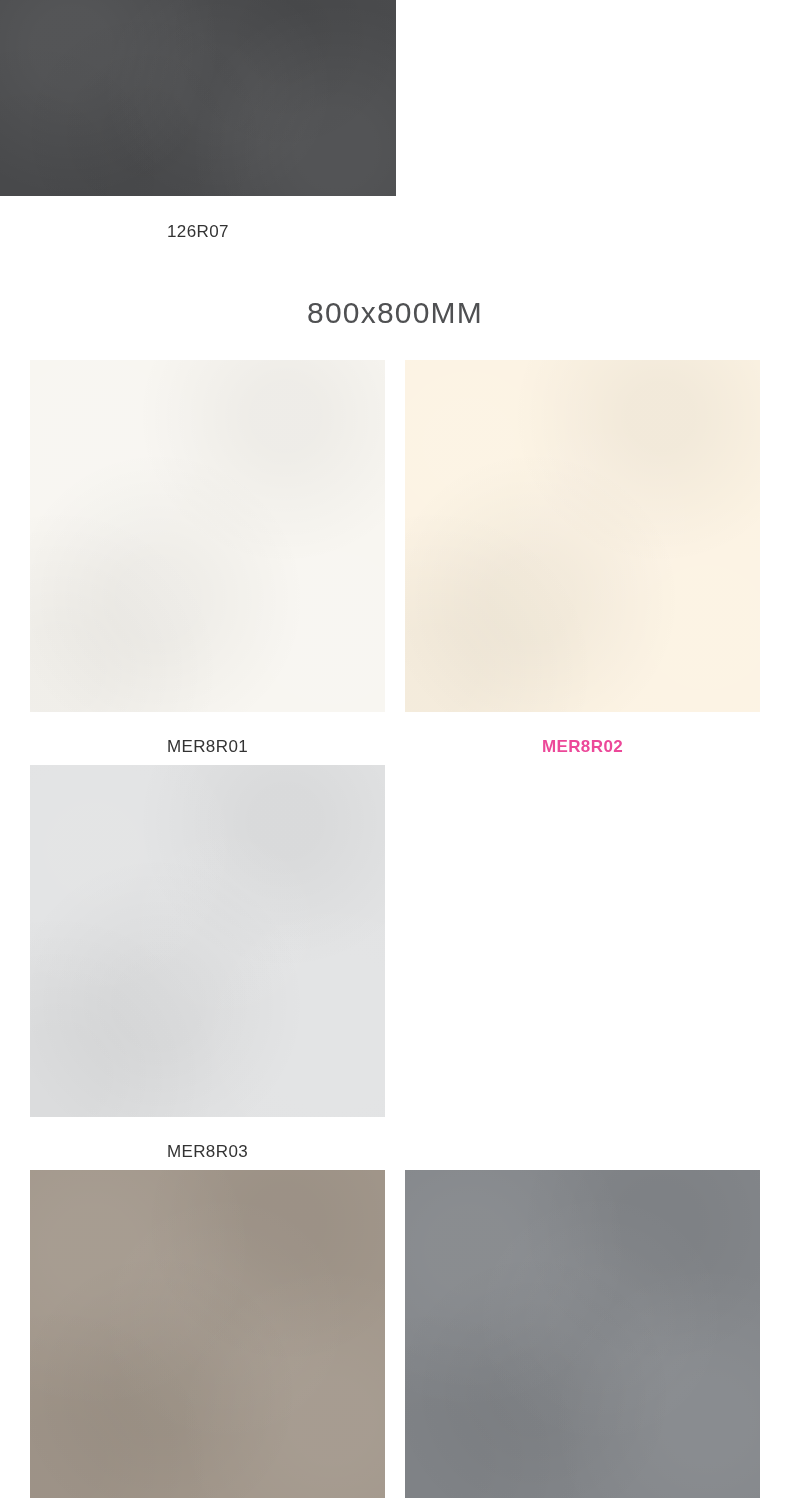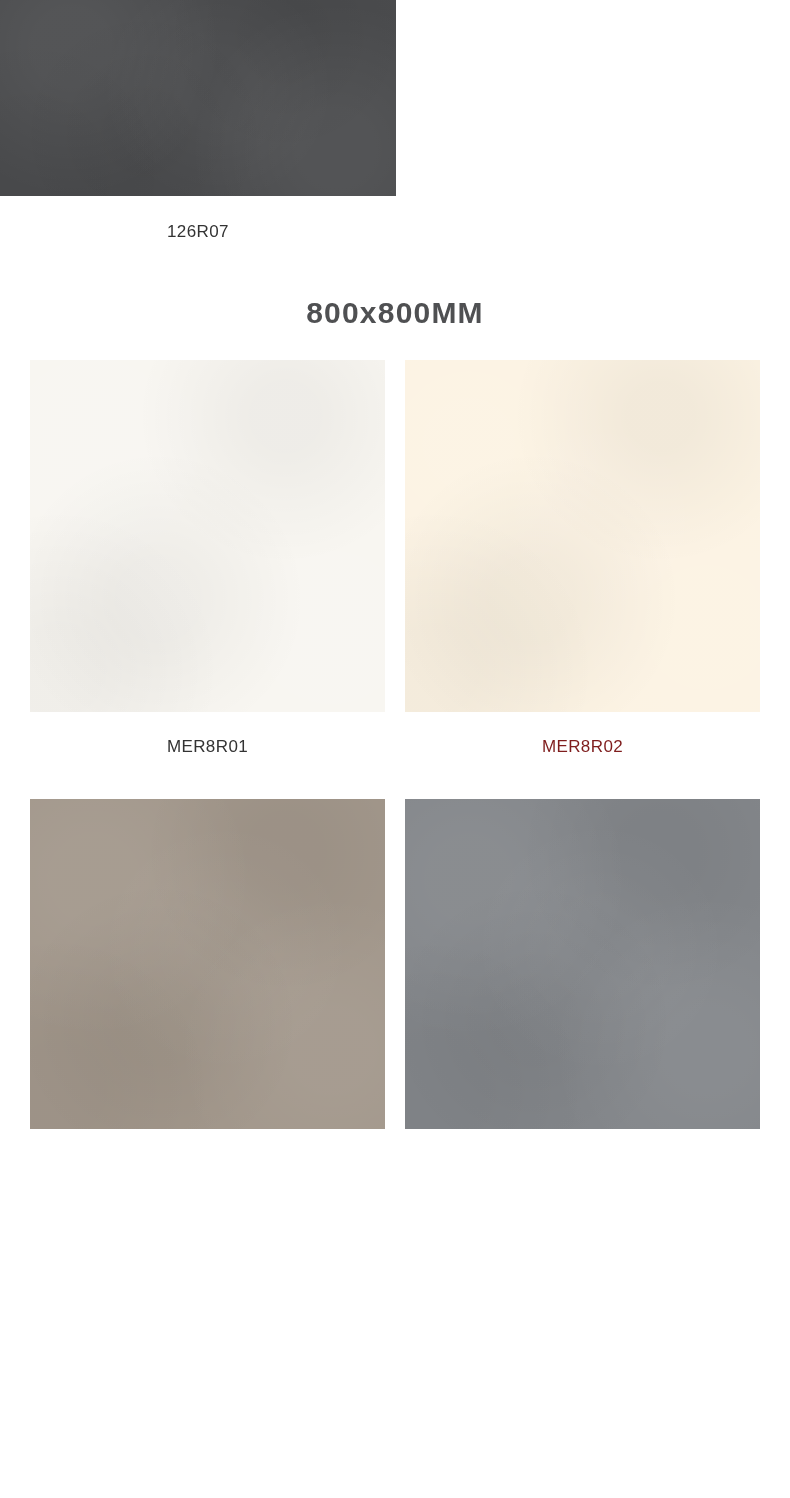--- a/index.html
+++ b/index.html
@@ -39,21 +39,21 @@
   
   .section-heading {
     position: absolute;
     left: 0;
     top: 296px;
     width: 790px;
     text-align: center;
     font-size: 30px;
     color: #4f5052;
     letter-spacing: 1.2px;
-    font-weight: 700;
+    font-weight: 400;
   }
 
   
   .tile-grid {
     position: absolute;
     left: 30px;
     top: 360px;
     width: 730px;
   }
   .tile-row {
@@ -72,21 +72,21 @@
   .tile-swatch.clipped {
     height: 330px;
   }
   .tile-caption {
     text-align: center;
     font-size: 17px;
     color: #333333;
     letter-spacing: 0.4px;
     line-height: 1;
     padding-top: 26px;
-    padding-bottom: 44px;
+    padding-bottom: 10px;
   }
 
   
   .grain {
     position: relative;
   }
   .grain::after {
     content: "";
     position: absolute;
     inset: 0;
@@ -110,25 +110,29 @@
 
 <div class="tile-grid">
 
   <div class="tile-row">
     <div class="tile-cell">
       <div class="tile-swatch grain" style="background-color: rgb(248, 246, 241);"></div>
       <div class="tile-caption" style="color: rgb(51, 51, 51);">MER8R01</div>
     </div>
     <div class="tile-cell">
       <div class="tile-swatch grain" style="background-color: rgb(252, 243, 227);"></div>
-      <div class="tile-caption" style="color: #7f1d1d;">MER8R02</div>
+      <div class="tile-caption" style="color: #ec4899; font-weight: bold;">MER8R02</div>
     </div>
   </div>
 
   <div class="tile-row">
+    <div class="tile-cell">
+      <div class="tile-swatch grain" style="background-color: rgb(226, 227, 228);"></div>
+      <div class="tile-caption" style="color: rgb(51, 51, 51);">MER8R03</div>
+    </div>
   </div>
 
   <div class="tile-row">
     <div class="tile-cell">
       <div class="tile-swatch clipped grain" style="background-color: rgb(162, 151, 139);"></div>
     </div>
     <div class="tile-cell">
       <div class="tile-swatch clipped grain" style="background-color: rgb(131, 134, 138);"></div>
     </div>
   </div>

